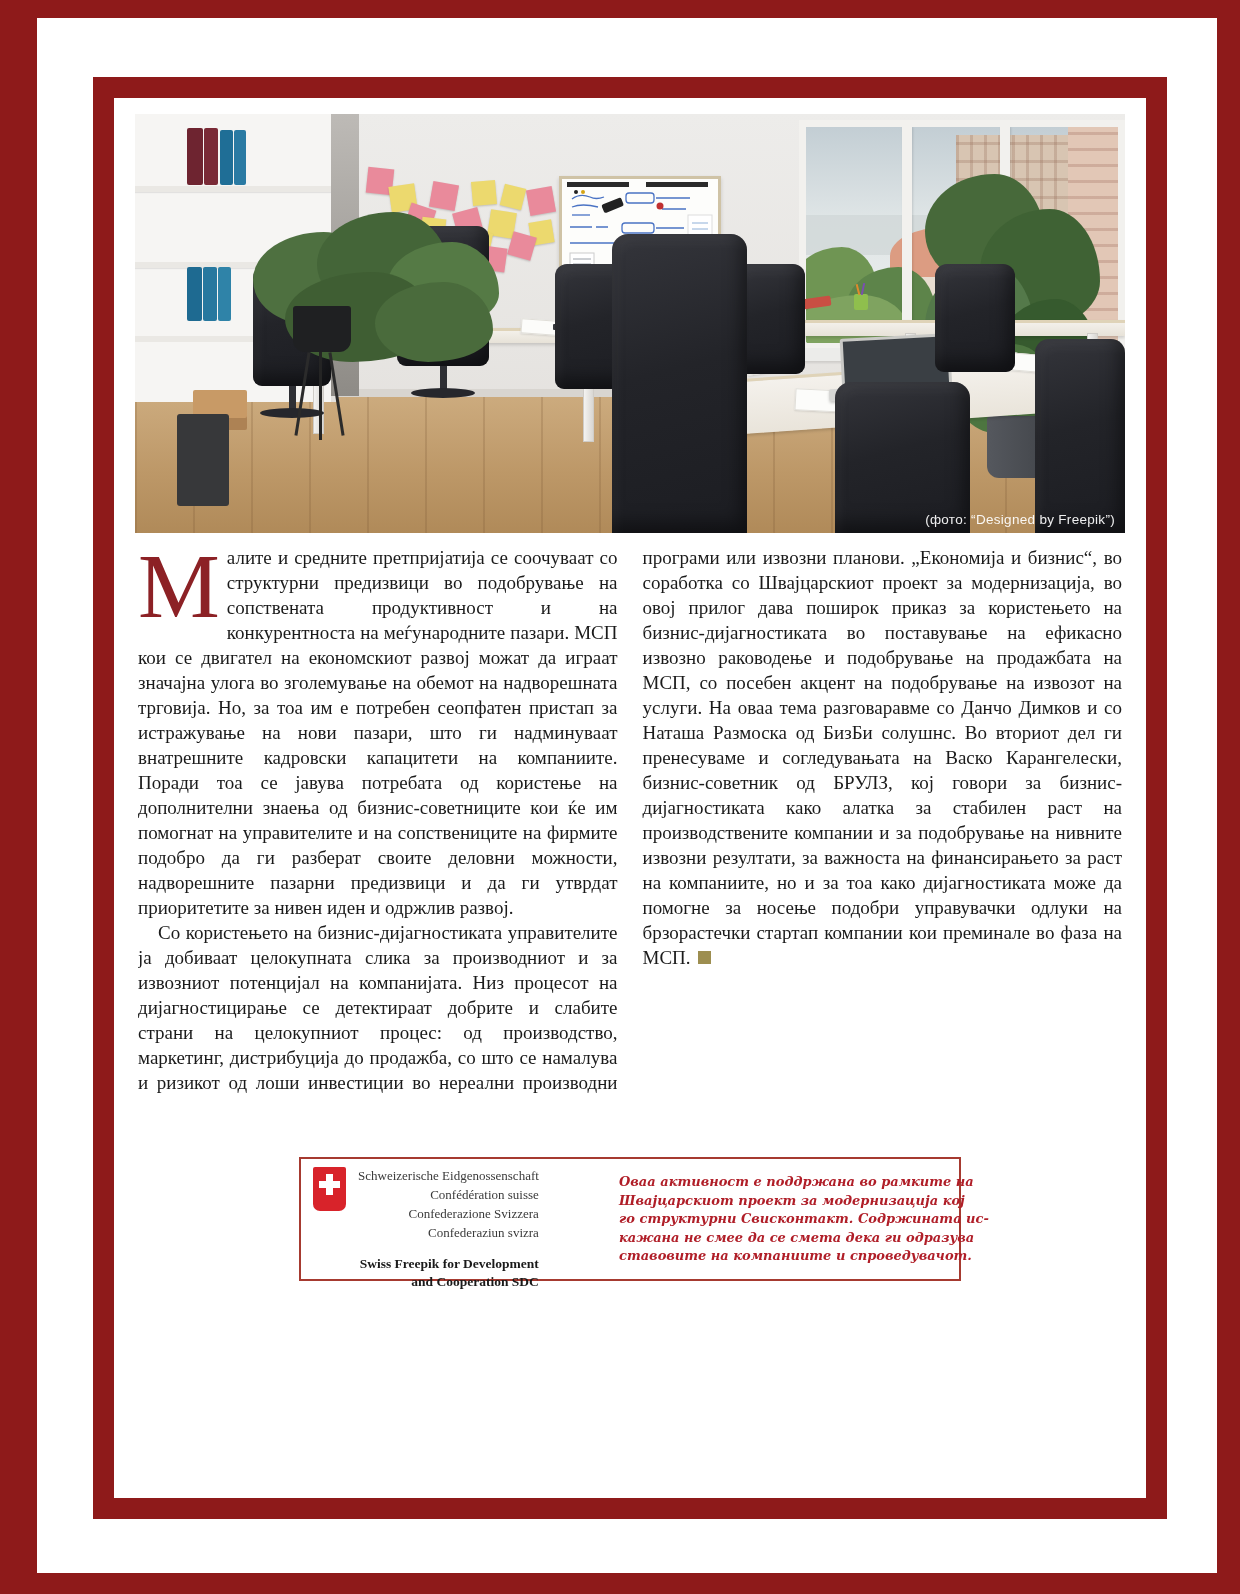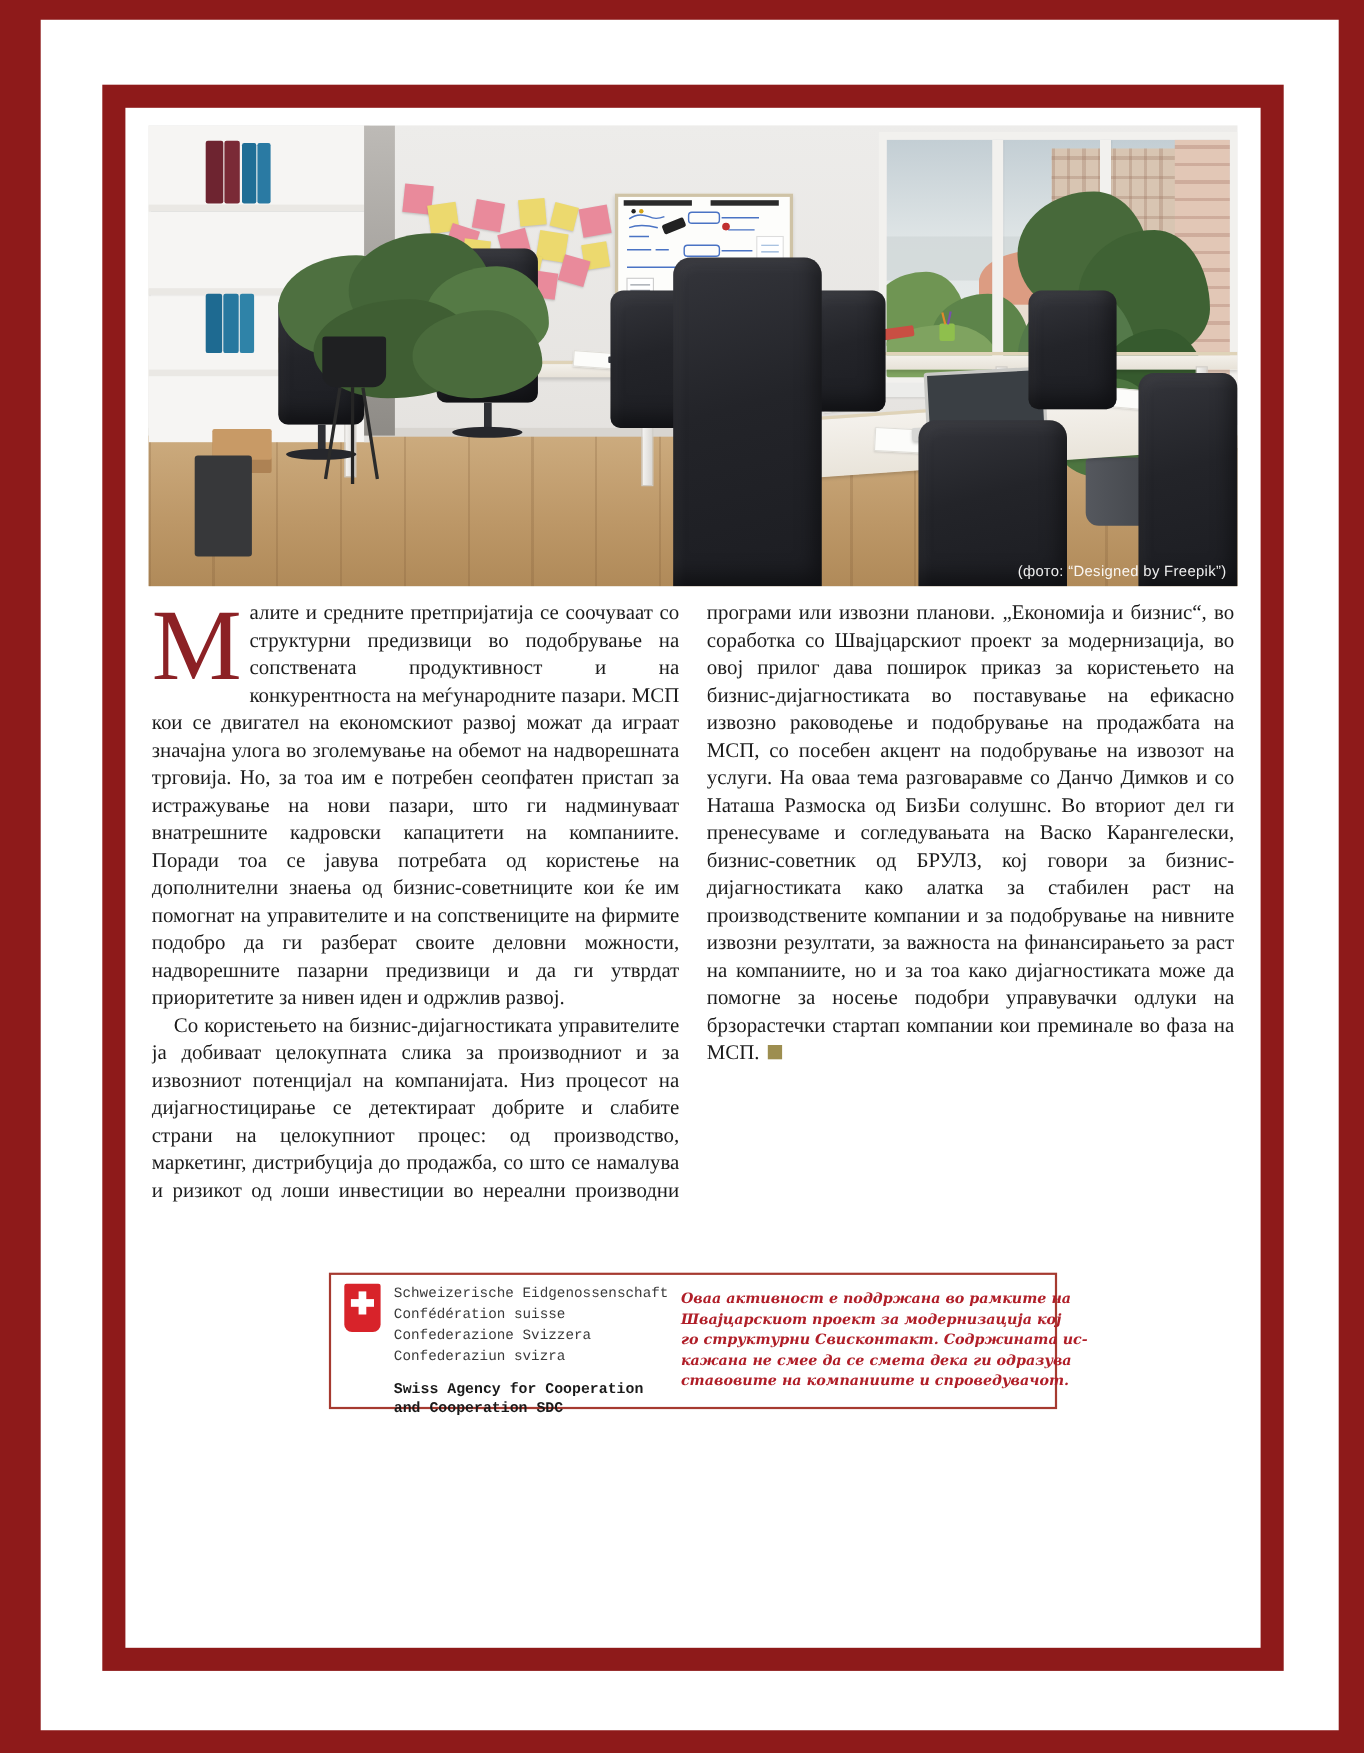--- a/index.html
+++ b/index.html
@@ -50,22 +50,22 @@
     font-family:"Liberation Serif",serif;}
   .endmark{display:inline-block;width:13px;height:13px;background:var(--c-end_marker);
     margin-left:7px;vertical-align:baseline;}
   
   .sdc-box{position:relative;width:662px;height:124px;margin:56px auto 0 auto;box-sizing:border-box;
     border:2px solid var(--c-box_border);}
   .swiss-flag{position:absolute;left:12px;top:8px;width:33px;height:44px;background:var(--c-swiss_flag);
     border-radius:2px 2px 7px 7px;}
   .swiss-flag .cv{position:absolute;left:13px;top:7px;width:7px;height:21px;background:#fff;}
   .swiss-flag .ch{position:absolute;left:6px;top:14px;width:21px;height:7px;background:#fff;}
-  .swiss-text{position:absolute;left:57px;top:7px;font-family:Liberation Mono, monospace;
-    font-size:13px;line-height:19px;color:#3a3a3a;}
+  .swiss-text{position:absolute;left:57px;top:7px;font-family:Liberation Serif, serif;
+    font-size:13px;line-height:19px;color:#3a3a3a;text-align:right;}
   .agency{margin-top:13px;font-weight:bold;font-size:13.5px;line-height:18px;color:#1a1a1a;}
   .disclaimer{position:absolute;left:318px;top:50%;transform:translateY(-50%);width:334px;
     font-family:"DejaVu Serif",serif;font-style:italic;font-weight:bold;font-size:13px;
     line-height:18.5px;color:var(--c-disclaimer);}
   .disclaimer div{white-space:nowrap;}
 </style>
 </head>
 <body>
 
 <div class="outer-frame"></div>
@@ -250,21 +250,21 @@
     <div class="swiss-flag">
       <div class="cv"></div>
       <div class="ch"></div>
     </div>
     <div class="swiss-text">
       <div>Schweizerische Eidgenossenschaft</div>
       <div>Confédération suisse</div>
       <div>Confederazione Svizzera</div>
       <div>Confederaziun svizra</div>
       <div class="agency">
-        <div>Swiss Agency for Cooperation</div>
+        <div>Swiss Freepik for Development</div>
         <div>and Cooperation SDC</div>
       </div>
     </div>
     <div class="disclaimer">
       <div>Оваа активност е поддржана во рамките на</div>
       <div>Швајцарскиот проект за модернизација кој</div>
       <div>го структурни Свисконтакт. Содржината ис-</div>
       <div>кажана не смее да се смета дека ги одразува</div>
       <div>ставовите на компаниите и спроведувачот.</div>
     </div>

